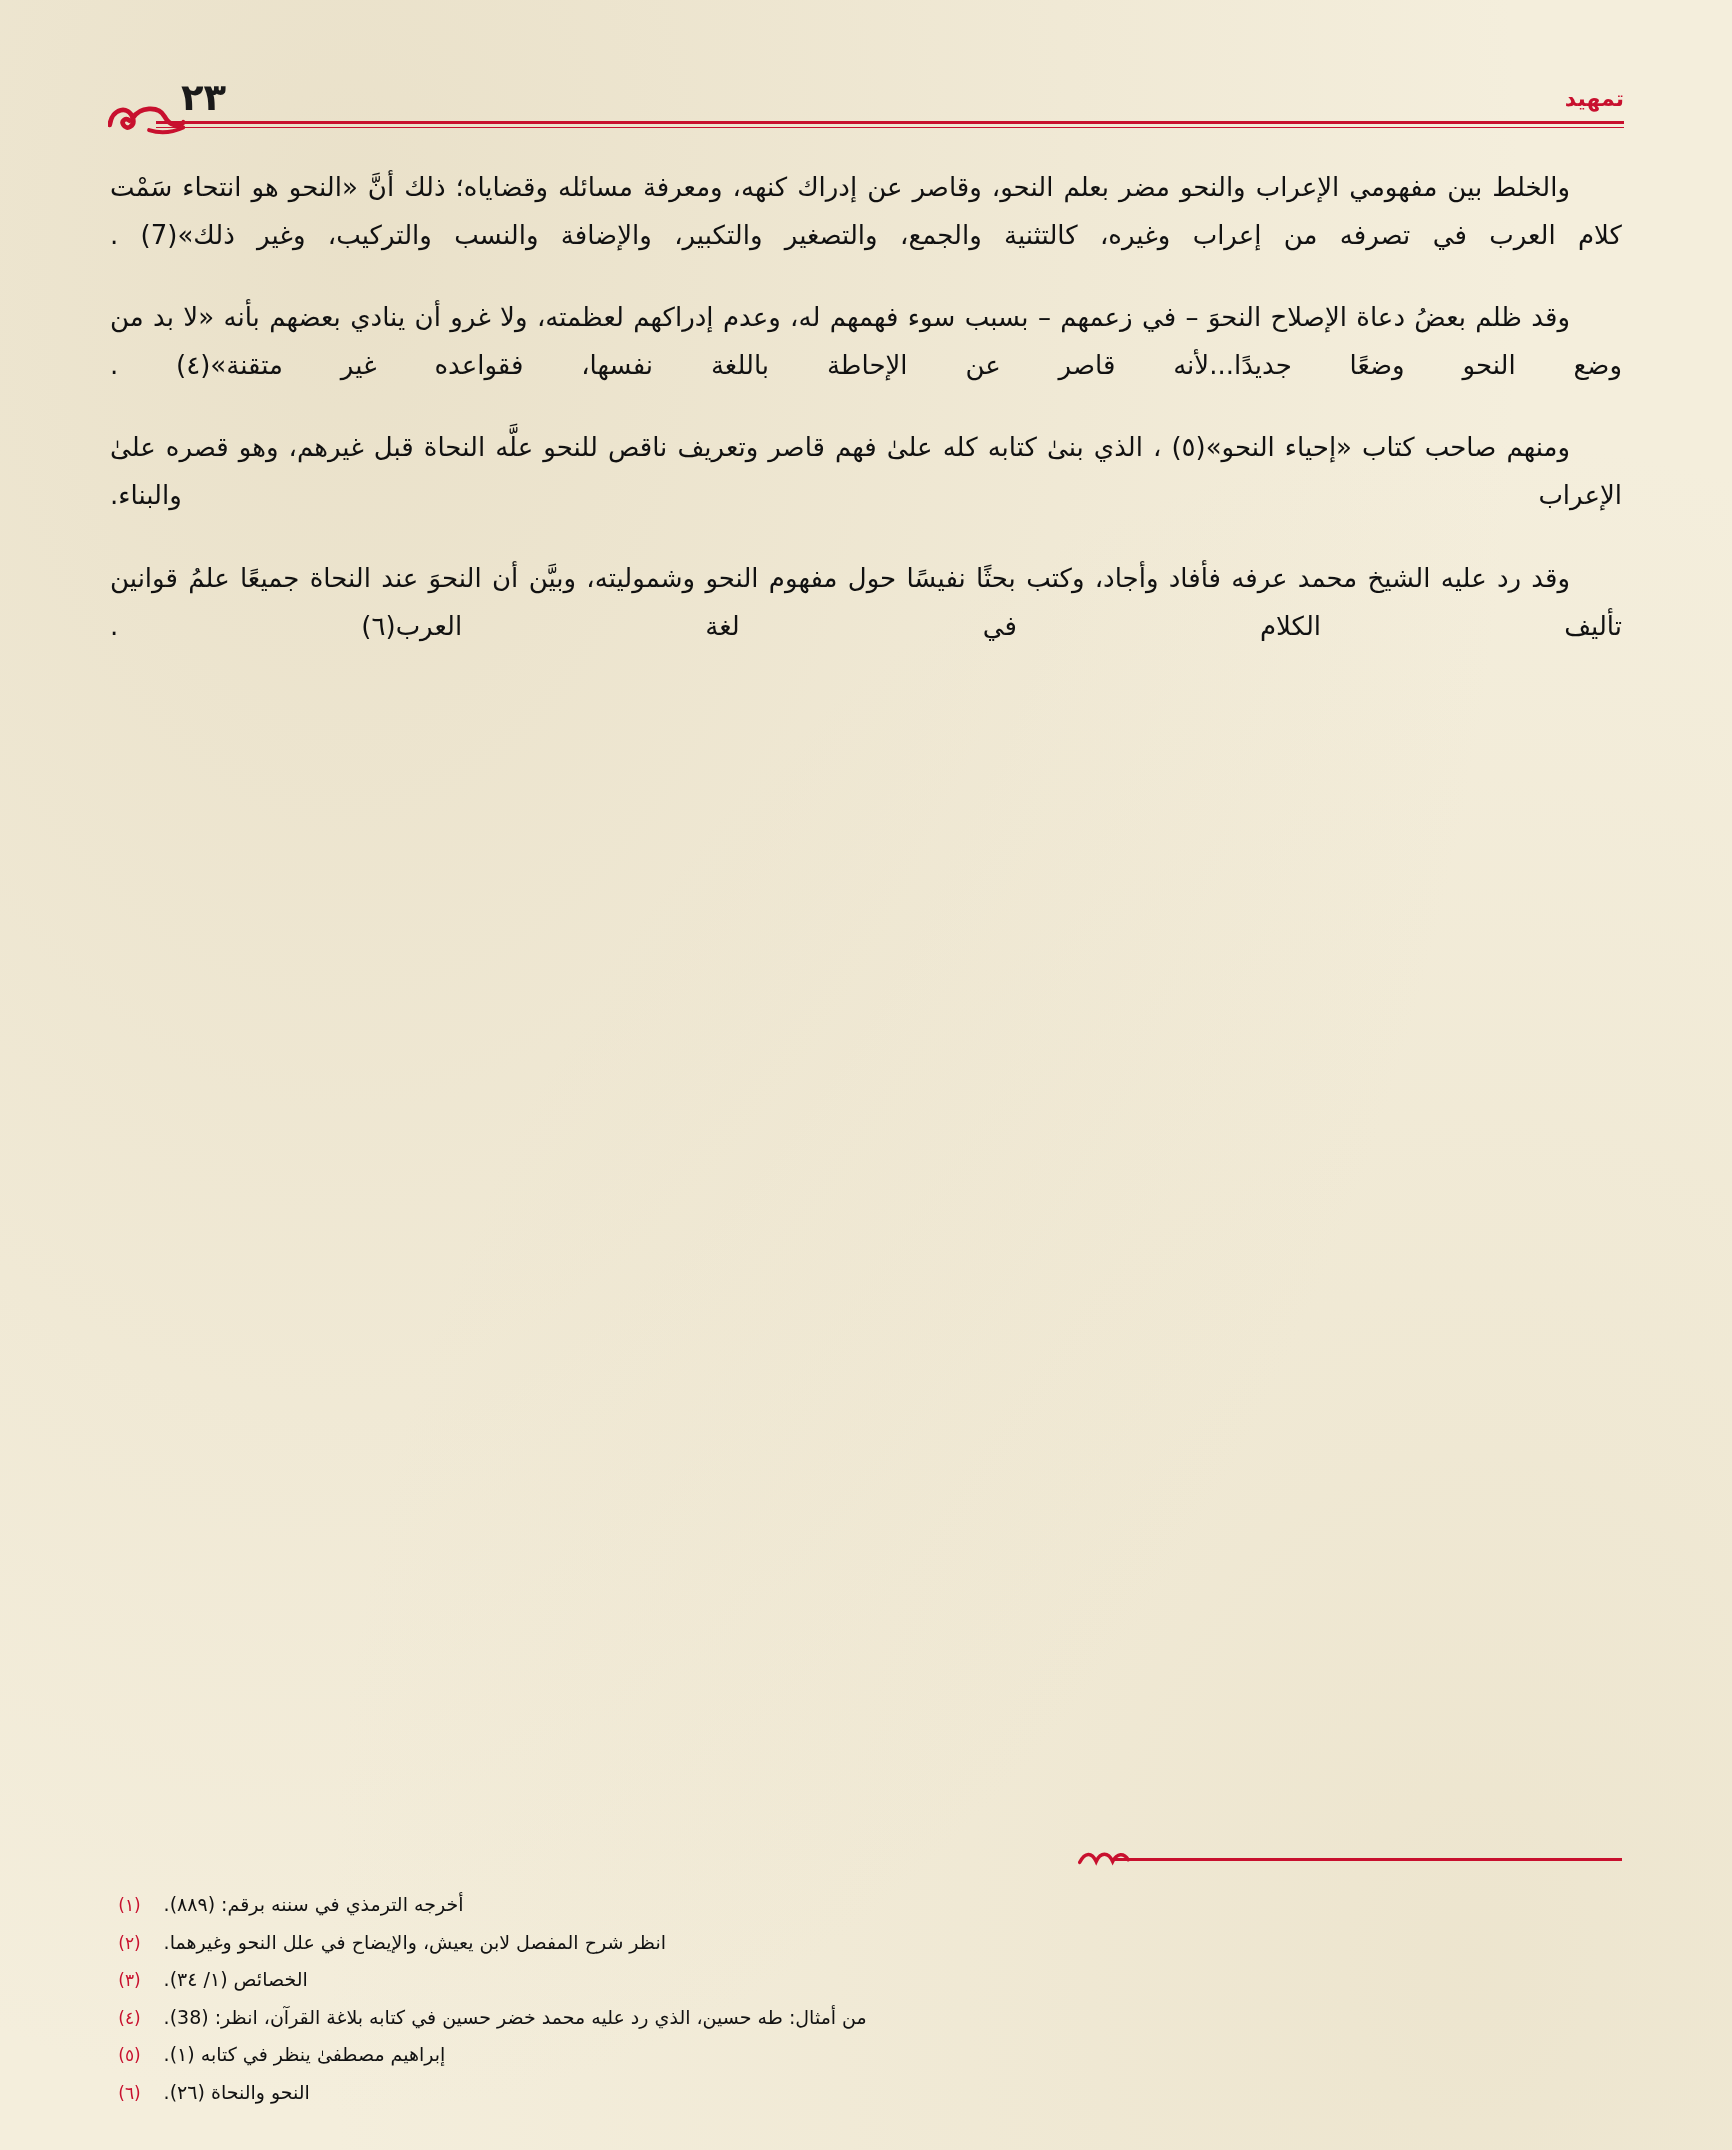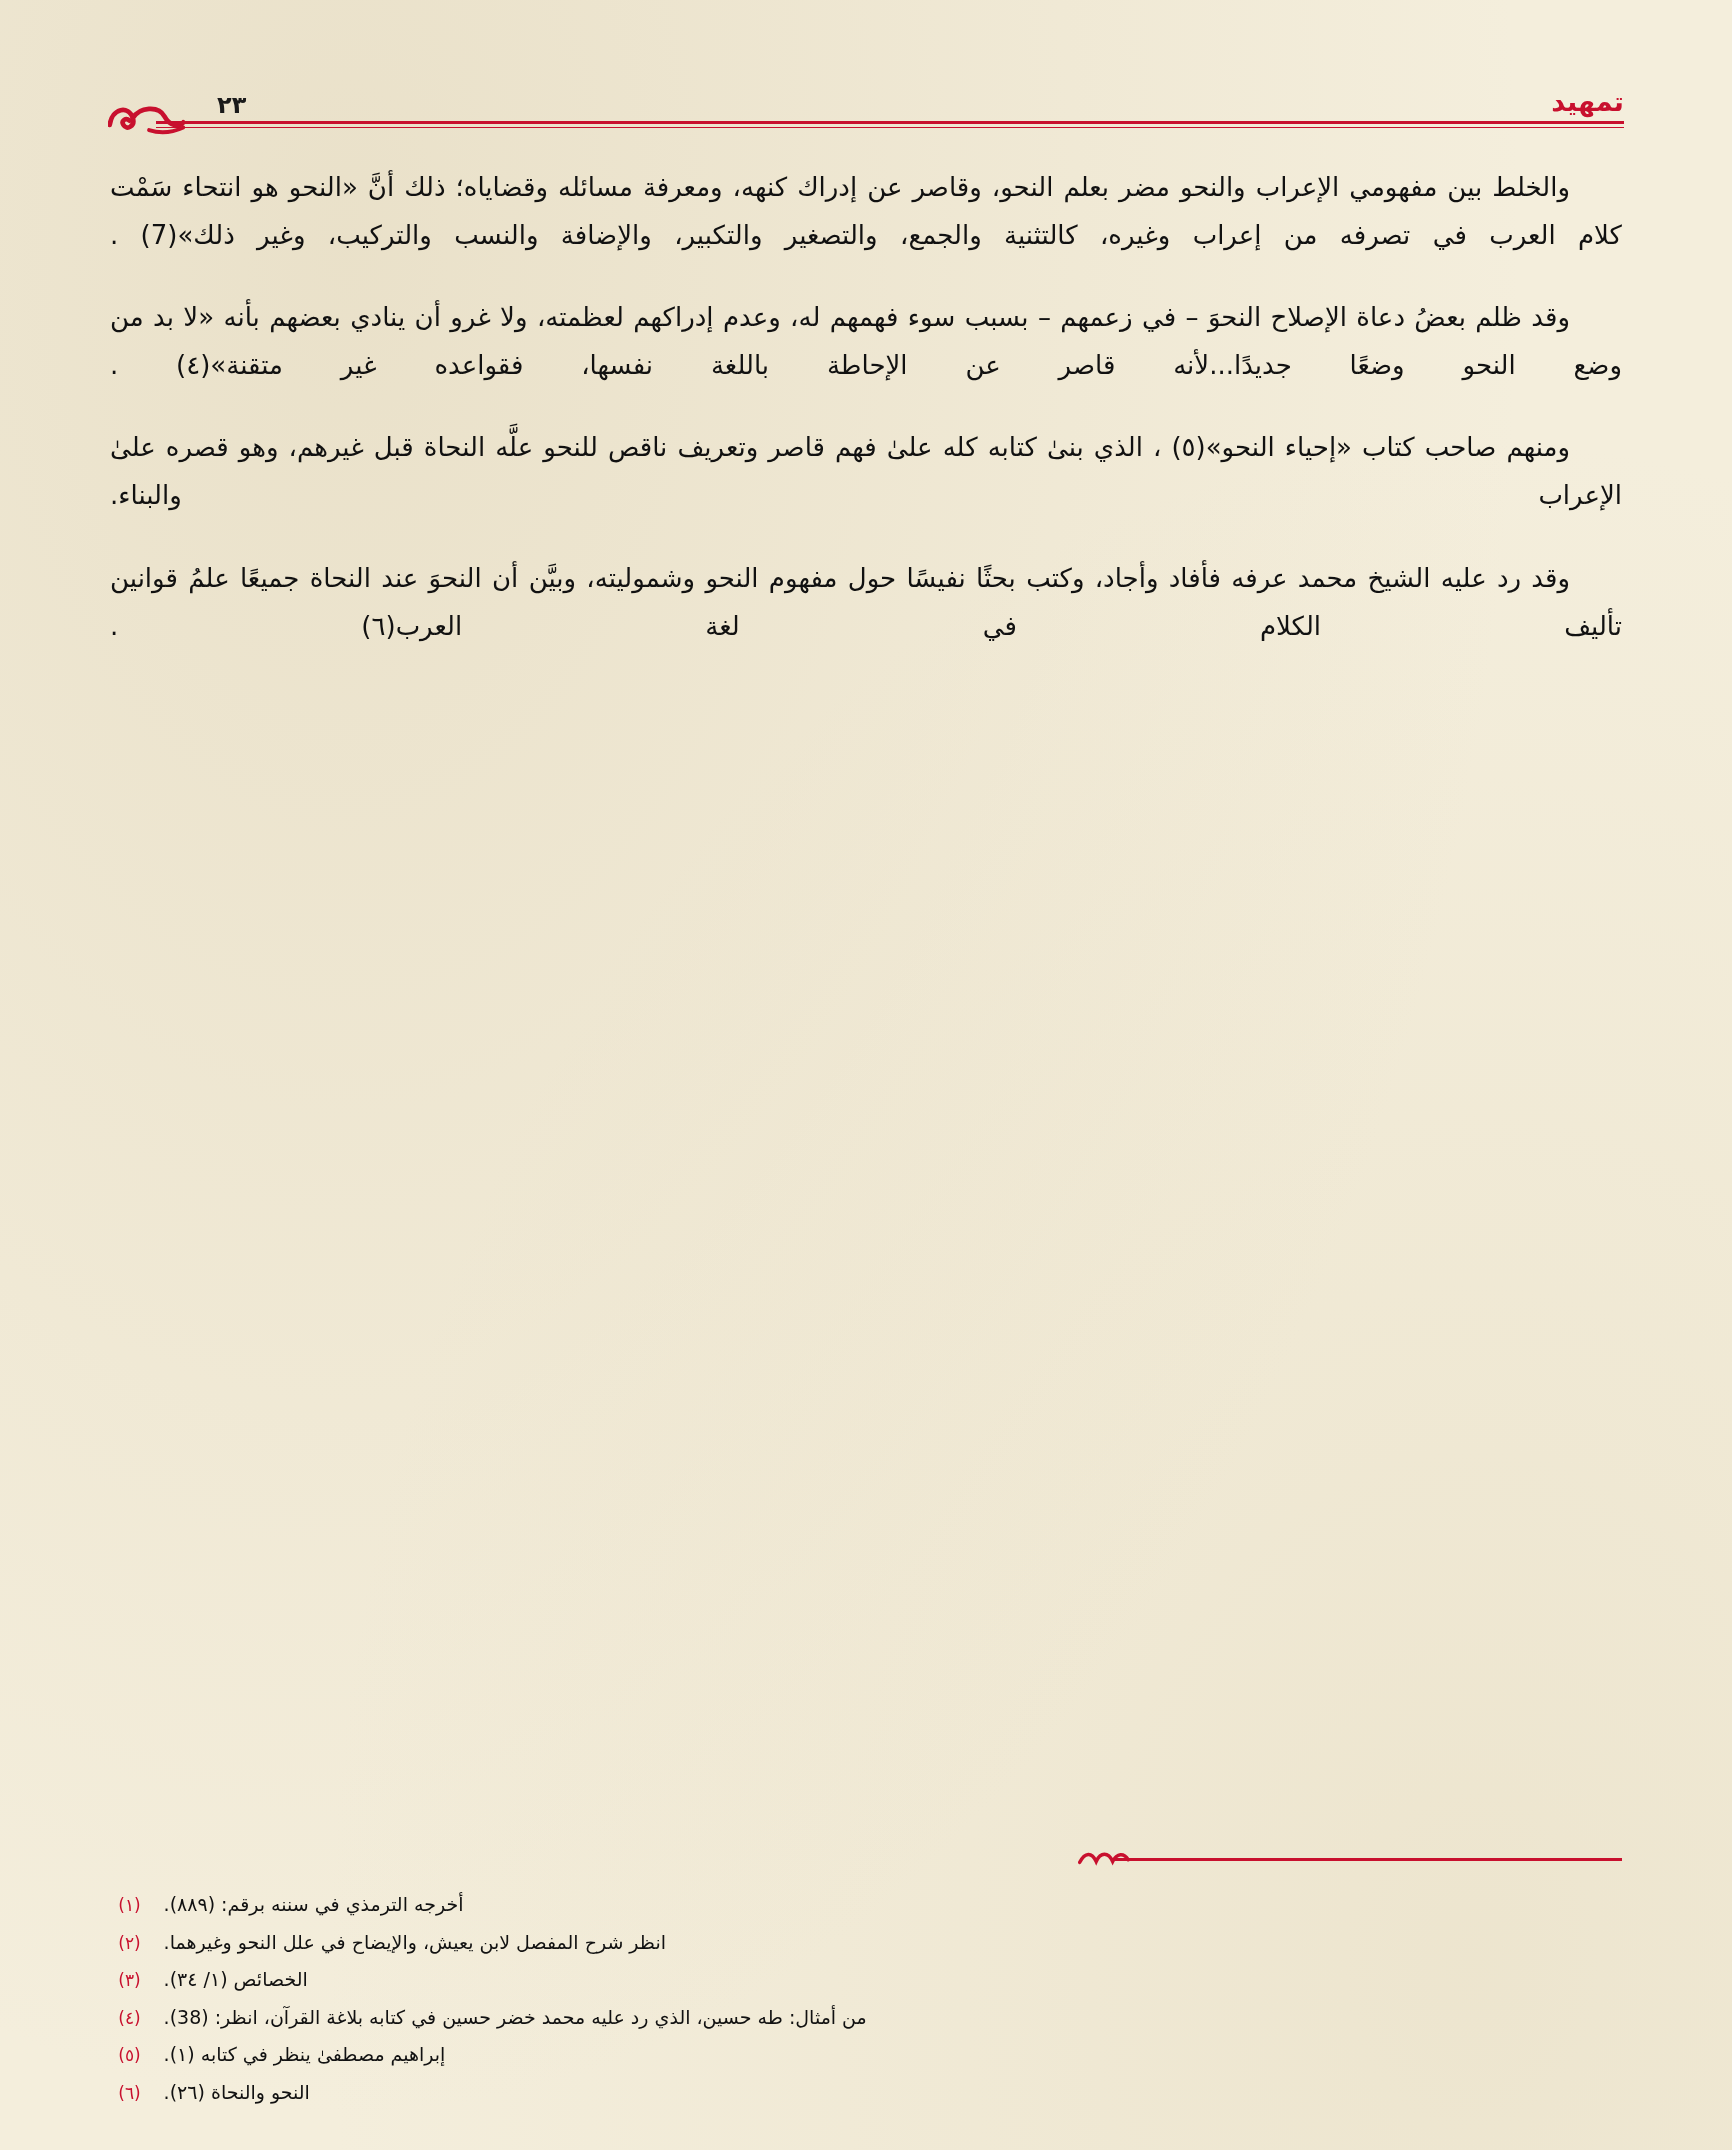--- a/index.html
+++ b/index.html
@@ -24,34 +24,33 @@
     position: absolute;
     top: 47px;
     right: 108px;
     left: 108px;
     height: 82px;
   }
   .header-title {
     position: absolute;
     top: 39px;
     right: 0;
-    font-size: 27px;
+    font-size: 22px;
     font-weight: bold;
     color: #c8102e;
     letter-spacing: 0.9px;
   }
   .header-pageno {
     position: absolute;
-    top: 44px;
+    top: 29px;
     left: 73px;
-    font-size: 24px;
+    font-size: 37px;
     font-weight: bold;
     color: #1a1a1a;
     direction: rtl;
-    margin-left: 36px;
   }
   .header-rule {
     position: absolute;
     top: 74px;
     right: 0;
     left: 48px;
     height: 3px;
     background: #c8102e;
   }
   .header-rule::after {

